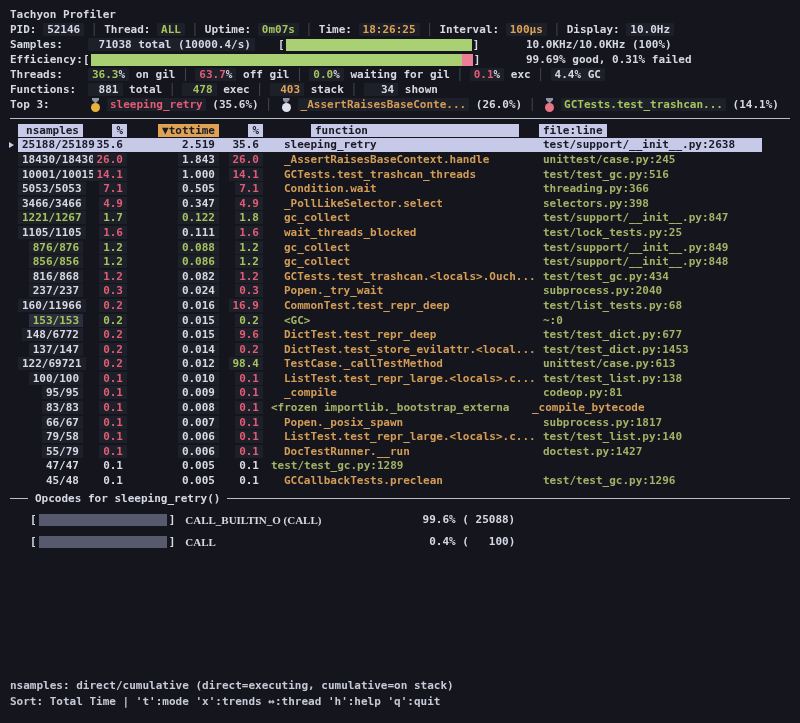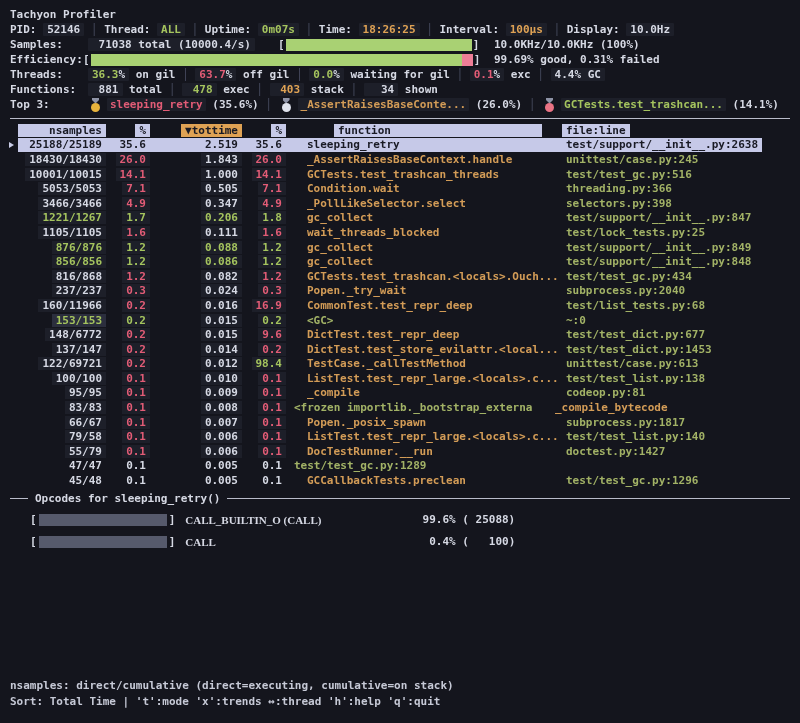--- a/index.html
+++ b/index.html
@@ -16,36 +16,36 @@
   .t-w{color:#d6d9e4}.t-g{color:#a5c45e}.t-r{color:#e25c76}.t-o{color:#d39c57}
   .t-amber{color:#dfa254}.t-file{color:#a2b266}.t-sep{color:#474b5e}
   .vchip{background:#1d1f29;padding:0 4px;border-radius:1px;}
   .nchip{background:#1d1f29;padding:0 3px;border-radius:1px;}
   .hlabel{display:inline-block;width:78px;}
   
   .absbar{position:absolute;display:flex;align-items:center;}
   .bar-track{height:12px;display:flex;overflow:hidden;margin:0 1px;}
   .bar-green{background:#a9d173;height:100%;}
   .bar-pink{background:#ee7e97;height:100%;}
-  .abstext{position:absolute;left:484px;}
+  .abstext{position:absolute;left:516px;}
   
   .medal{position:relative;width:11px;height:14px;display:inline-block;margin:0 6px 0 2px;flex:none;}
   .medal .rib{position:absolute;top:0;left:2px;width:7px;height:6px;background:#8e93a6;
     clip-path:polygon(0 0,100% 0,100% 40%,50% 100%,0 40%);}
   .medal .disc{position:absolute;bottom:0;left:1px;width:9px;height:9px;border-radius:50%;}
   .medal-gold .disc{background:#e8b33c;}
   .medal-silver .disc{background:#dfe2ec;}
   .medal-bronze .disc{background:#ea7384;}
   
   .rule{height:1px;background:#b9bcca;margin:6px 10px 4px 0;flex:none;}
   
   .tbl{flex:none;}
   .trow,.thead{display:flex;align-items:center;height:14.6px;margin-left:8px;position:relative;}
   .cell{display:block;flex:none;overflow:visible;}
-  .cell-ns{width:88px;text-align:right;}
+  .cell-ns{width:65px;text-align:right;}
   .cell-p1{width:44px;text-align:right;}
   .cell-tt{width:92px;text-align:right;}
   .cell-p2{width:44px;text-align:right;}
   .cell-fn{width:272px;text-align:left;padding-left:17px;box-sizing:border-box;}
   .cell-fl{width:248px;text-align:left;padding-left:4px;box-sizing:border-box;}
   .cell>span{display:inline-block;padding:0 4px;white-space:pre;}
   .chips .cell-ns>span,.chips .cell-p1>span,.chips .cell-tt>span,.chips .cell-p2>span{background:#1d1f29;}
   .hot .cell-ns>span{background:#2b2e3d;}
   .sel{background:#c6c9e8;width:744px;}
   .sel .cell>span{color:#191a24 !important;background:transparent !important;}
@@ -174,21 +174,21 @@
     <span class="cell cell-p1"><span class="t-r">4.9</span></span>
     <span class="cell cell-tt"><span class="t-w">0.347</span></span>
     <span class="cell cell-p2"><span class="t-r">4.9</span></span>
     <span class="cell cell-fn"><span class="t-o">_PollLikeSelector.select</span></span>
     <span class="cell cell-fl"><span class="t-file">selectors.py:398</span></span>
   </div>
         <div class="trow chips">
 
     <span class="cell cell-ns"><span class="t-g">1221/1267</span></span>
     <span class="cell cell-p1"><span class="t-g">1.7</span></span>
-    <span class="cell cell-tt"><span class="t-g">0.206</span></span>
+    <span class="cell cell-tt"><span class="t-g">0.122</span></span>
     <span class="cell cell-p2"><span class="t-g">1.8</span></span>
     <span class="cell cell-fn"><span class="t-o">gc_collect</span></span>
     <span class="cell cell-fl"><span class="t-file">test/support/__init__.py:847</span></span>
   </div>
         <div class="trow chips">
 
     <span class="cell cell-ns"><span class="t-w">1105/1105</span></span>
     <span class="cell cell-p1"><span class="t-r">1.6</span></span>
     <span class="cell cell-tt"><span class="t-w">0.111</span></span>
     <span class="cell cell-p2"><span class="t-r">1.6</span></span>

